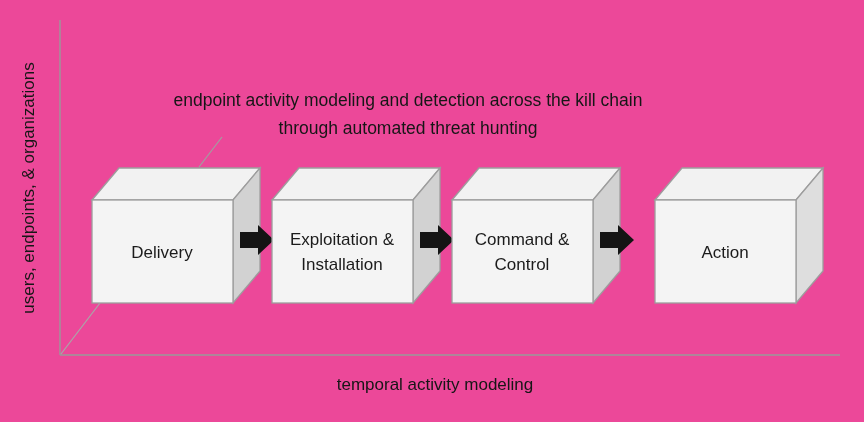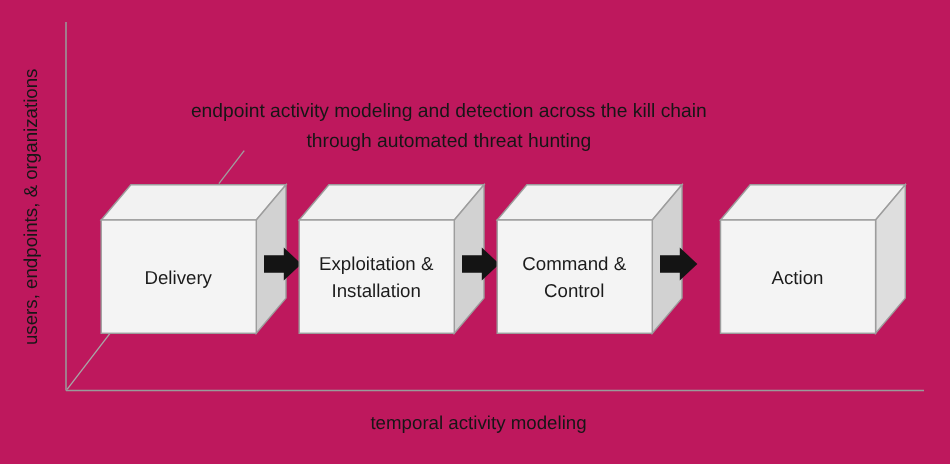--- a/index.html
+++ b/index.html
@@ -11,21 +11,21 @@
     width: 864px;
     height: 422px;
     font-family: "Liberation Sans", sans-serif;
     -webkit-font-smoothing: antialiased;
   }
   #canvas {
     position: relative;
     width: 864px;
     height: 422px;
     overflow: hidden;
-    background: #be185d;
+    background: #ec4899;
   }
   svg.figure {
     position: absolute;
     left: 0;
     top: 0;
     width: 864px;
     height: 422px;
   }
   .axis-line {
     stroke: #9a9a9a;

